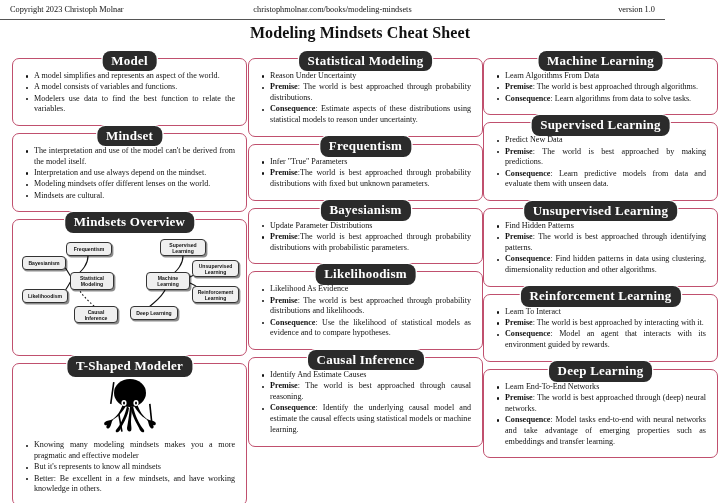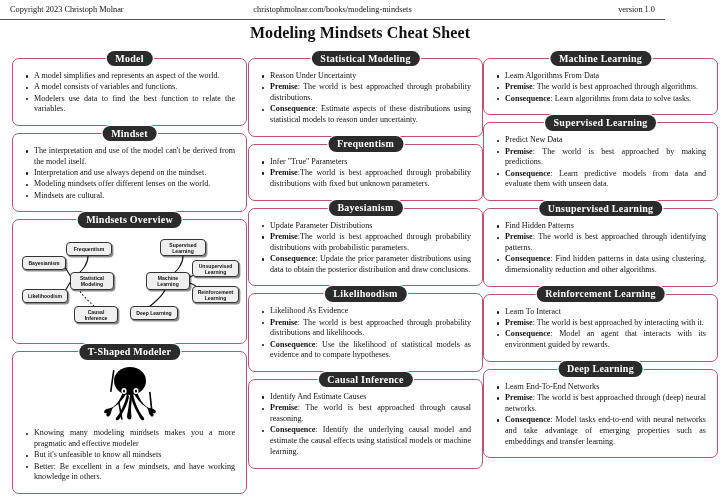--- a/index.html
+++ b/index.html
@@ -29,21 +29,21 @@
 
   
   .box{
     position:relative;border:1.1px solid #c0506e;border-radius:7px;
     margin-bottom:7px;padding:8px 7px 6px 7px;box-sizing:border-box;
     background:#fff;
   }
   .box-title{
     position:absolute;top:-8.5px;left:50%;transform:translateX(-50%);
     background:#2b2b2b;color:#fff;border-radius:8px;
-    font-size:10px;font-weight:700;padding:2.2px 9px 2.6px 9px;
+    font-size:13px;font-weight:700;padding:2.2px 9px 2.6px 9px;
     white-space:nowrap;letter-spacing:0.25px;
     box-shadow:0 0 0 1.3px #ffffff;
   }
   ul.blist{margin:4px;padding:0;list-style:none;}
   ul.blist li{
     position:relative;padding-left:10px;margin:0 0 0.5px 0;
     font-size:8.1px;line-height:1.33;text-align:justify;
     text-justify:inter-word;hyphens:auto;
   }
   ul.blist li:before{
@@ -90,21 +90,21 @@
   <div class="box">
     <div class="box-title">Mindset</div>
     <ul class="blist">
         <li>The interpretation and use of the model can't be derived from the model itself.</li>
         <li>Interpretation and use always depend on the mindset.</li>
         <li>Modeling mindsets offer different lenses on the world.</li>
         <li>Mindsets are cultural.</li>
       </ul>
   </div>
 
-  <div class="box" style="padding-top:10px;padding-bottom:8px;">
+  <div class="box" style="padding-top:10px;padding-bottom:20px;">
     <div class="box-title">Mindsets Overview</div>
     <div class="diagram">
       <svg width="221" height="105" viewBox="0 0 221 105">
         <g fill="none" stroke="#111" stroke-width="1.1">
           <path d="M68,26 C68,36 60,42 54,48"></path>
           <path d="M38,33 C46,34 48,44 52,48"></path>
           <path d="M38,66 C46,64 48,54 52,50"></path>
           <path d="M163,26 C163,36 155,42 149,48"></path>
           <path d="M170,47 C178,44 180,40 186,38"></path>
           <path d="M170,53 C178,56 180,60 186,64"></path>
@@ -166,21 +166,21 @@
           <ellipse cx="43" cy="27" rx="2.6" ry="3"></ellipse>
         </g>
         <g fill="#000">
           <ellipse cx="31" cy="27" rx="1" ry="1.6"></ellipse>
           <ellipse cx="43" cy="27" rx="1" ry="1.6"></ellipse>
         </g>
       </svg>
     </div>
     <ul class="blist">
         <li>Knowing many modeling mindsets makes you a more pragmatic and effective modeler</li>
-        <li>But it's unfeasible to know all mindsets</li>
+        <li>But it's represents to know all mindsets</li>
         <li>Better: Be excellent in a few mindsets, and have working knowledge in others.</li>
       </ul>
   </div>
 
 </div>
 
 <div class="col col2">
 
   <div class="box">
     <div class="box-title">Statistical Modeling</div>
@@ -197,21 +197,20 @@
         <li>Infer "True" Parameters</li>
         <li><span class="kw">Premise</span>:The world is best approached through probability distributions with fixed but unknown parameters.</li>
       </ul>
   </div>
 
   <div class="box">
     <div class="box-title">Bayesianism</div>
     <ul class="blist">
         <li>Update Parameter Distributions</li>
         <li><span class="kw">Premise</span>:The world is best approached through probability distributions with probabilistic parameters.</li>
-        <li><span class="kw">Consequence</span>: Update the prior parameter distributions using data to obtain the posterior distribution and draw conclusions.</li>
       </ul>
   </div>
 
   <div class="box">
     <div class="box-title">Likelihoodism</div>
     <ul class="blist">
         <li>Likelihood As Evidence</li>
         <li><span class="kw">Premise</span>: The world is best approached through probability distributions and likelihoods.</li>
         <li><span class="kw">Consequence</span>: Use the likelihood of statistical models as evidence and to compare hypotheses.</li>
       </ul>

